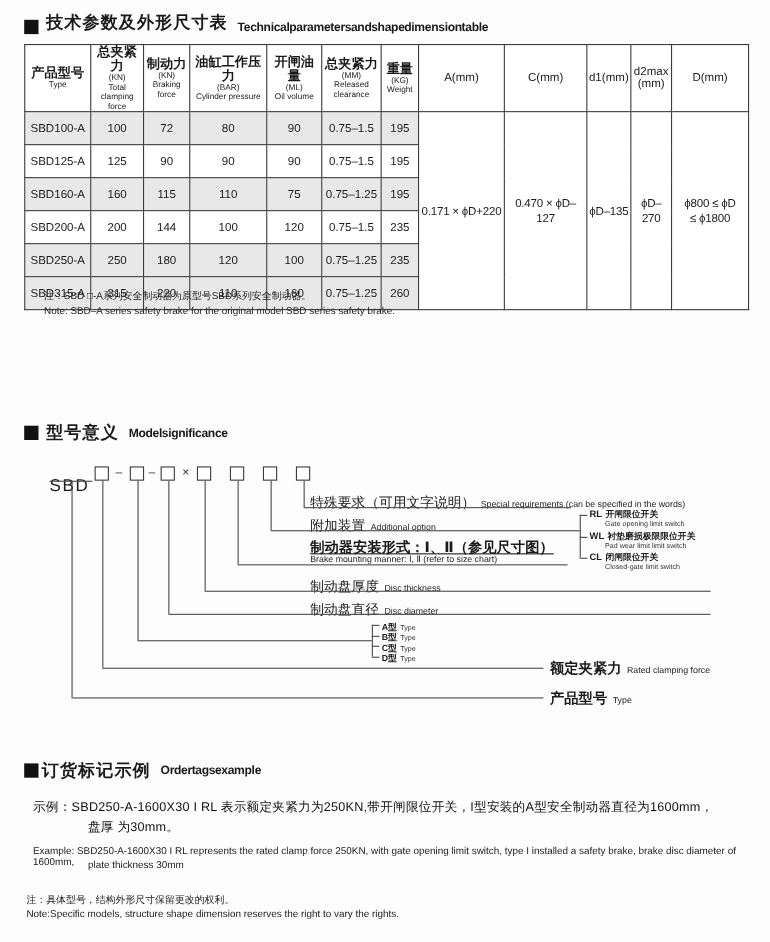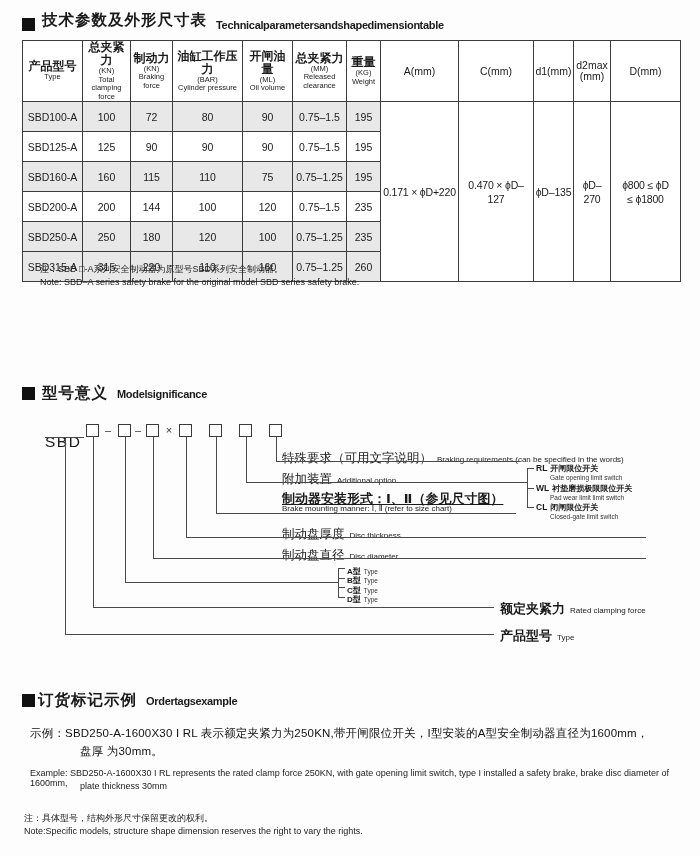--- a/index.html
+++ b/index.html
@@ -197,21 +197,21 @@
   <span class="sec-en">Model significance</span>
 </div>
 
 <div class="diagram">
   <span class="d-prefix">SBD</span>
   <span class="d-sep" style="left:100px;">–</span>
   <span class="d-sep" style="left:130px;">–</span>
   <span class="d-sep" style="left:161px;">×</span>
 
   <div class="d-label" style="left:282px;top:38px;">
-    <span class="lz">特殊要求（可用文字说明）</span><span class="le">Braking requirements (can be specified in the words)</span>
+    <span class="lz">特殊要求（可用文字说明）</span><span class="le">Special requirements (can be specified in the words)</span>
   </div>
 
   <div class="d-label" style="left:282px;top:59px;">
     <span class="lz">附加装置</span><span class="le">Additional option</span>
   </div>
 
   <div class="d-label" style="left:282px;top:79px;text-decoration:underline;">
     <span class="lz-big">制动器安装形式：Ⅰ、Ⅱ（参见尺寸图）</span>
   </div>
   <div class="mount-en" style="left:282px;top:94px;">Brake mounting manner: Ⅰ, Ⅱ (refer to size chart)</div>

